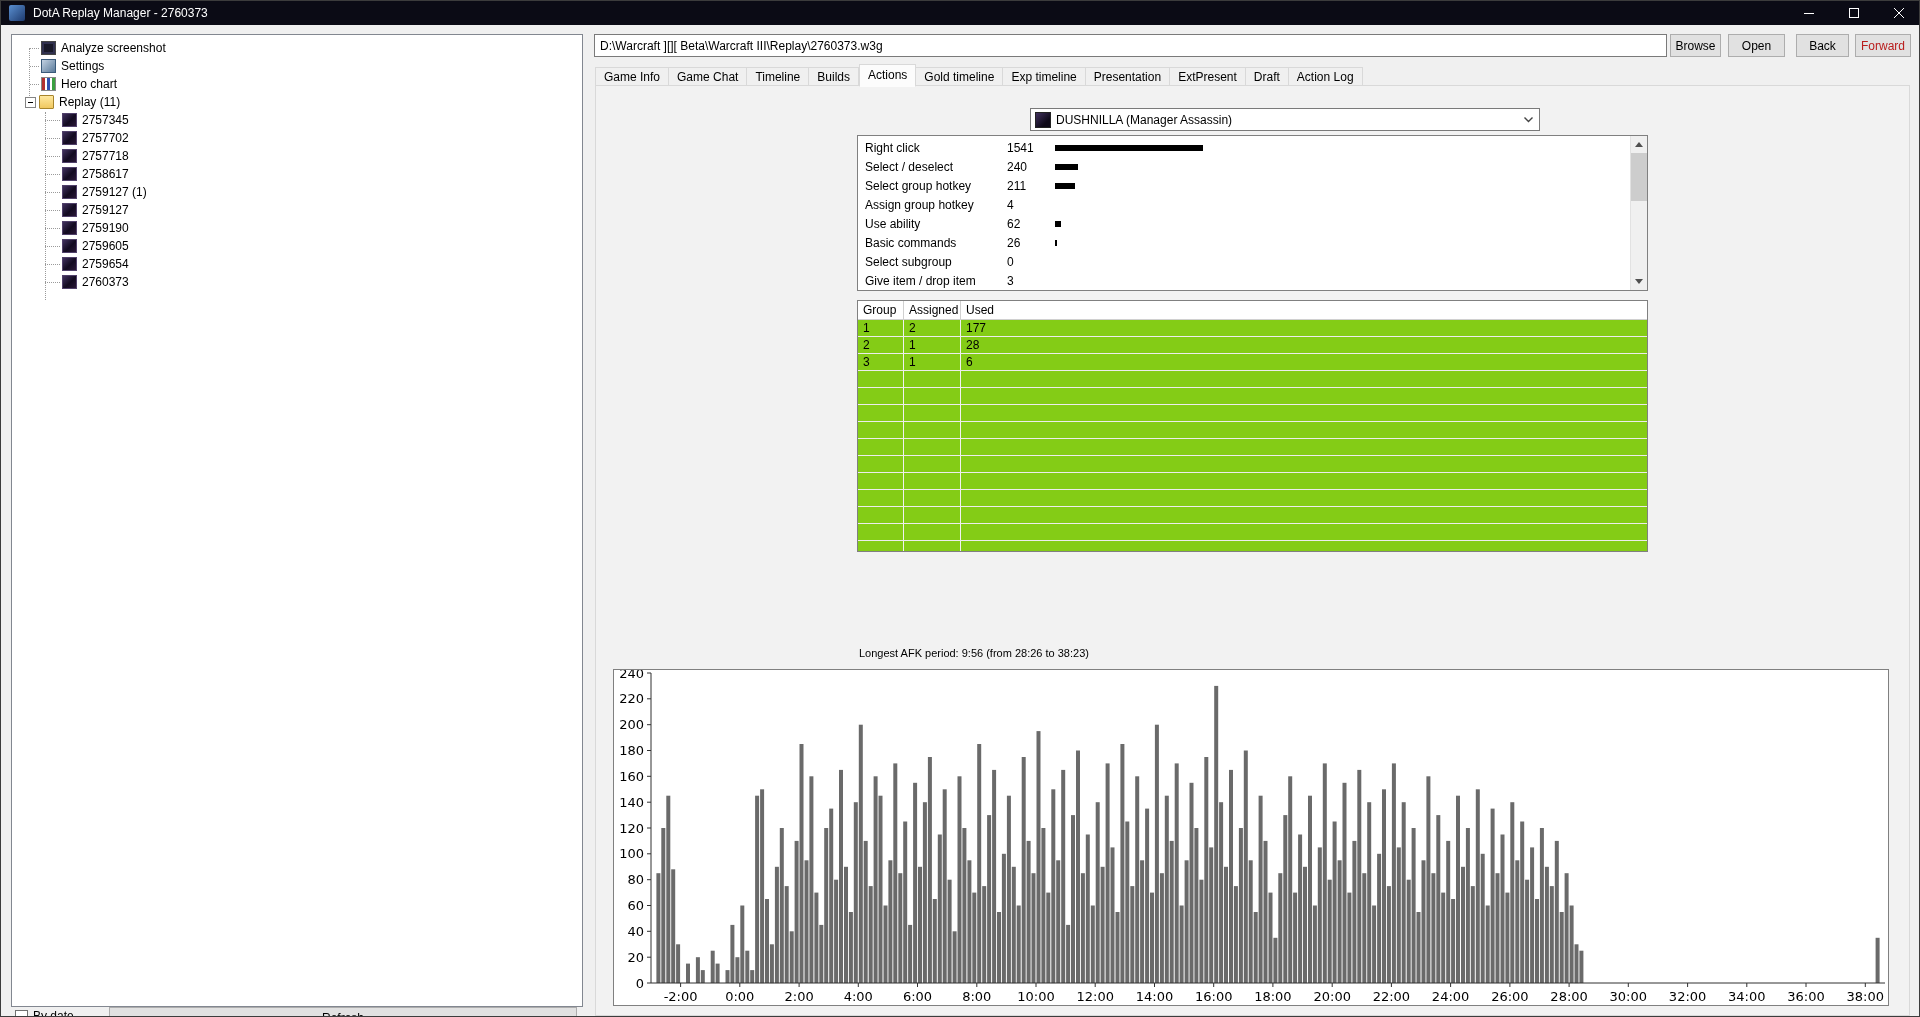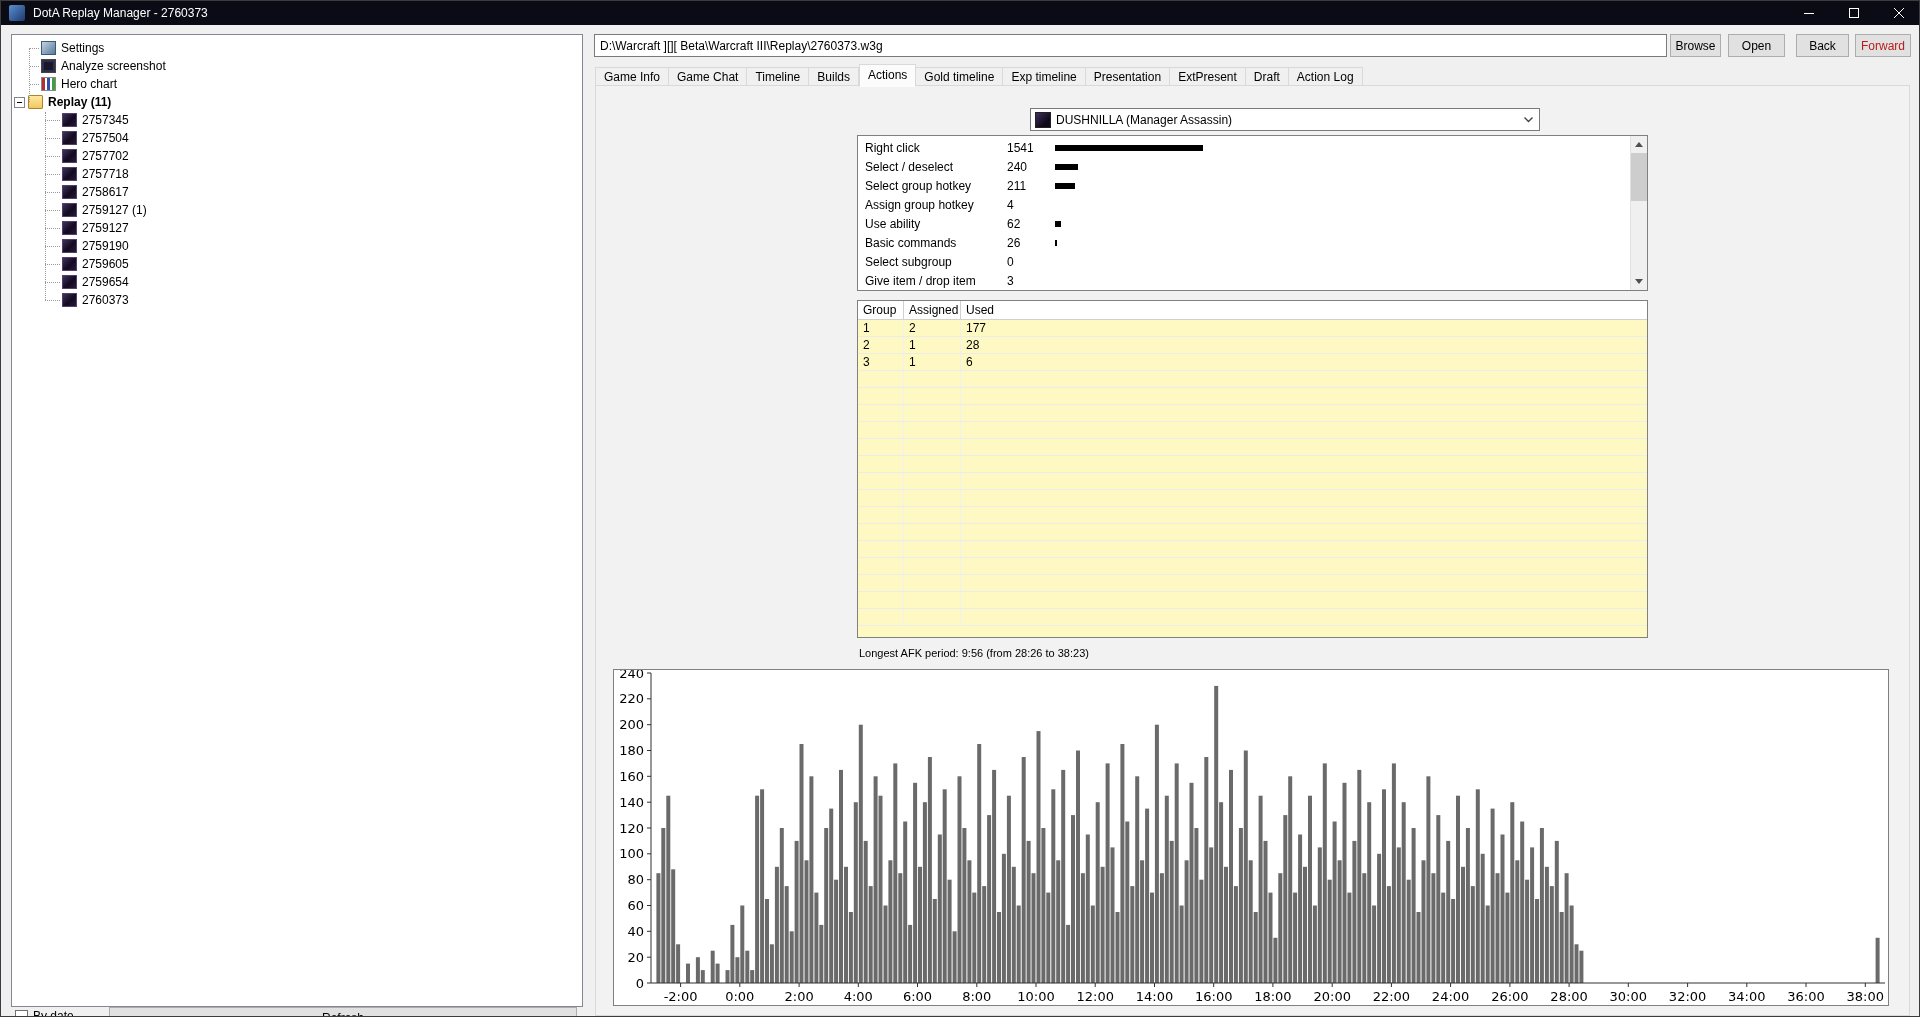--- a/index.html
+++ b/index.html
@@ -16,21 +16,21 @@
   .titlebar{position:absolute;left:0;top:0;width:1920px;height:24px;background:#0b0b15;color:#fff;display:flex;align-items:center;z-index:20;}
   .app-icon{width:16px;height:16px;margin:0 8px;background:linear-gradient(135deg,#5a8fd0,#1e3a6e);border-radius:2px;flex:none;}
   .titlebar .title{font-size:12px;}
   .win-buttons{margin-left:auto;display:flex;height:100%;}
   .win-btn{width:45px;height:100%;display:flex;align-items:center;justify-content:center;cursor:default;}
   
   .tree-panel{position:absolute;left:10px;top:33px;width:572px;height:973px;background:#fff;border:1px solid #828790;overflow:hidden;}
   .tree{position:relative;padding-top:4px;}
   .tree-row{height:18px;display:flex;align-items:center;white-space:nowrap;}
   .tree-row.root{padding-left:18px;}
-  .tree-row.folder{padding-left:2px;font-weight:bold;}
+  .tree-row.folder{padding-left:13px;}
   .tree-row.child{padding-left:33px;}
   .stub{width:9px;height:1px;border-top:1px dotted #9a9a9a;margin-right:2px;flex:none;}
   .tree-row.child .stub{width:15px;}
   .expander{width:11px;height:11px;border:1px solid #848484;background:#fff;position:relative;margin-right:3px;flex:none;}
   .expander span{position:absolute;left:2px;right:2px;top:4px;height:1px;background:#000;}
   .ticon{width:15px;height:14px;margin-right:5px;flex:none;border:1px solid #666;}
   .settings-icon{background:linear-gradient(135deg,#c3d2e2,#5a7a9a);border-color:#3a5a7a;}
   .screenshot-icon{background:#181828;box-shadow:inset 0 0 0 2px #30304e;border-color:#444;}
   .hero-chart-icon{background:repeating-linear-gradient(90deg,#b23030 0 3px,#fff 3px 5px,#3050b0 5px 8px,#fff 8px 10px,#3aa040 10px 13px,#fff 13px 15px);border-color:#888;}
   .folder-icon{background:linear-gradient(#ffe9a0,#f0c860);border-color:#a8852c;border-radius:1px;}
@@ -62,21 +62,21 @@
   .action-rows{position:absolute;left:1px;top:2px;right:18px;bottom:1px;overflow:hidden;}
   .action-row{height:19px;display:flex;align-items:center;}
   .a-label{width:148px;padding-left:6px;flex:none;}
   .a-count{width:48px;flex:none;}
   .a-bar{height:6px;background:#000;flex:none;}
   .vscroll{position:absolute;top:0;right:0;bottom:0;width:17px;background:#f0f0f0;border-left:1px solid #e2e2e2;}
   .scroll-btn{position:absolute;left:0;right:0;height:17px;display:flex;align-items:center;justify-content:center;}
   .scroll-btn.up{top:0;}
   .scroll-btn.down{bottom:0;}
   .scroll-thumb{position:absolute;left:0;right:0;top:17px;height:48px;background:#cdcdcd;}
-  .groups-table{position:absolute;left:856px;top:299px;width:791px;height:338px;background:#fef9c3;border:1px solid #808080;overflow:hidden;}
+  .groups-table{position:absolute;left:856px;top:299px;width:791px;height:252px;background:#84cc16;border:1px solid #808080;overflow:hidden;}
   .gt-header{display:flex;height:19px;border-bottom:1px solid #d0d0d0;background:#fff;}
   .gt-h{padding:2px 0 0 5px;border-right:1px solid #d0d0d0;}
   .gt-row{display:flex;height:17px;border-bottom:1px solid #ececec;}
   .gt-c{padding:1px 0 0 5px;border-right:1px solid #f1f1f1;}
   .c1{width:46px;flex:none;}
   .c2{width:57px;flex:none;}
   .c3{flex:1;border-right:none !important;}
   .afk-text{position:absolute;left:858px;top:646px;font-size:11px;}
   .chart-panel{position:absolute;left:612px;top:668px;width:1276px;height:337px;background:#fff;border:1px solid #808080;}
   .chart-panel svg{display:block;width:1274px;height:335px;}
@@ -107,49 +107,44 @@
     </div>
   </div>
 </div>
 
 <div class="tree-panel">
   <div class="tree">
     <div class="vline" id="vline-root"></div>
     <div class="vline" id="vline-child"></div>
   <div class="tree-row root">
         <span class="stub"></span>
+        <span class="ticon screenshot-icon"></span>
+        <span class="tlabel">Analyze screenshot</span>
+      </div>
+      <div class="tree-row root">
+        <span class="stub"></span>
         <span class="ticon settings-icon"></span>
         <span class="tlabel">Settings</span>
-      </div>
-      <div class="tree-row root">
-        <span class="stub"></span>
-        <span class="ticon screenshot-icon"></span>
-        <span class="tlabel">Analyze screenshot</span>
       </div>
       <div class="tree-row root">
         <span class="stub"></span>
         <span class="ticon hero-chart-icon"></span>
         <span class="tlabel">Hero chart</span>
       </div>
       <div class="tree-row folder">
         <span class="expander">
           <span></span>
         </span>
         <span class="ticon folder-icon"></span>
         <span class="tlabel">Replay (11)</span>
       </div>
       <div class="tree-row child">
         <span class="stub"></span>
         <span class="ticon replay-icon"></span>
         <span class="tlabel">2757345</span>
-      </div>
-      <div class="tree-row child">
-        <span class="stub"></span>
-        <span class="ticon replay-icon"></span>
-        <span class="tlabel">2757504</span>
       </div>
       <div class="tree-row child">
         <span class="stub"></span>
         <span class="ticon replay-icon"></span>
         <span class="tlabel">2757702</span>
       </div>
       <div class="tree-row child">
         <span class="stub"></span>
         <span class="ticon replay-icon"></span>
         <span class="tlabel">2757718</span>

